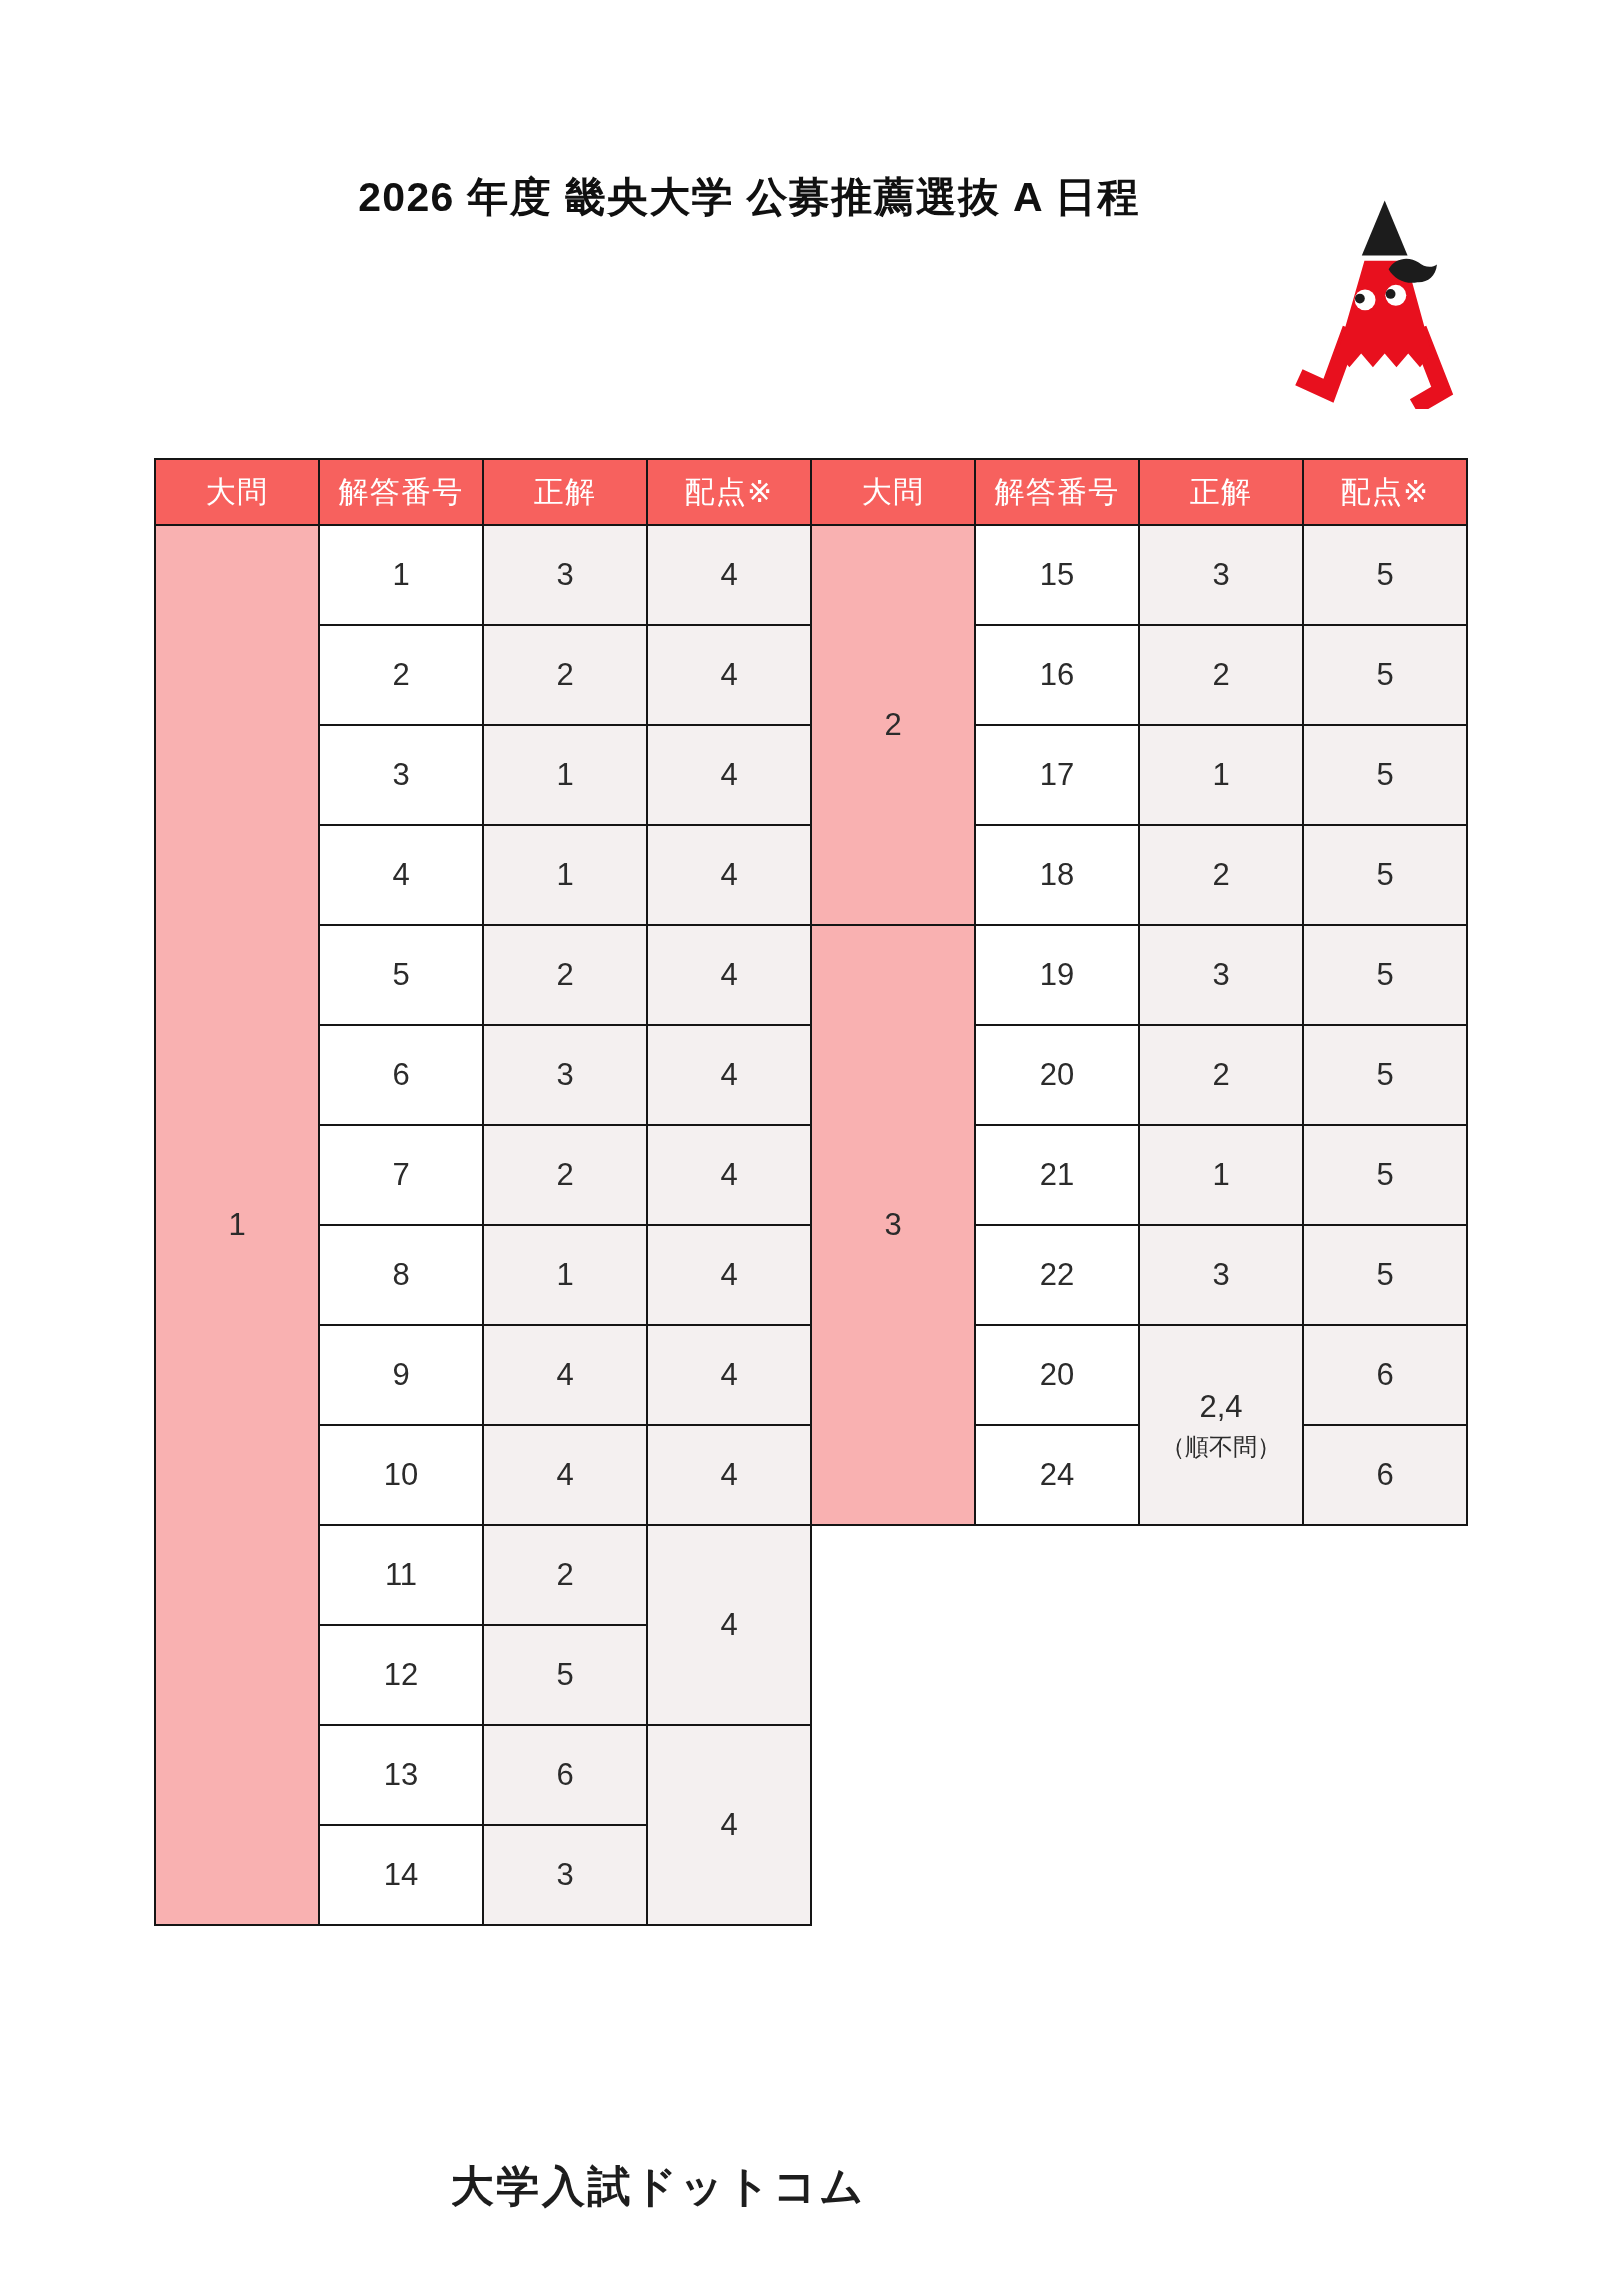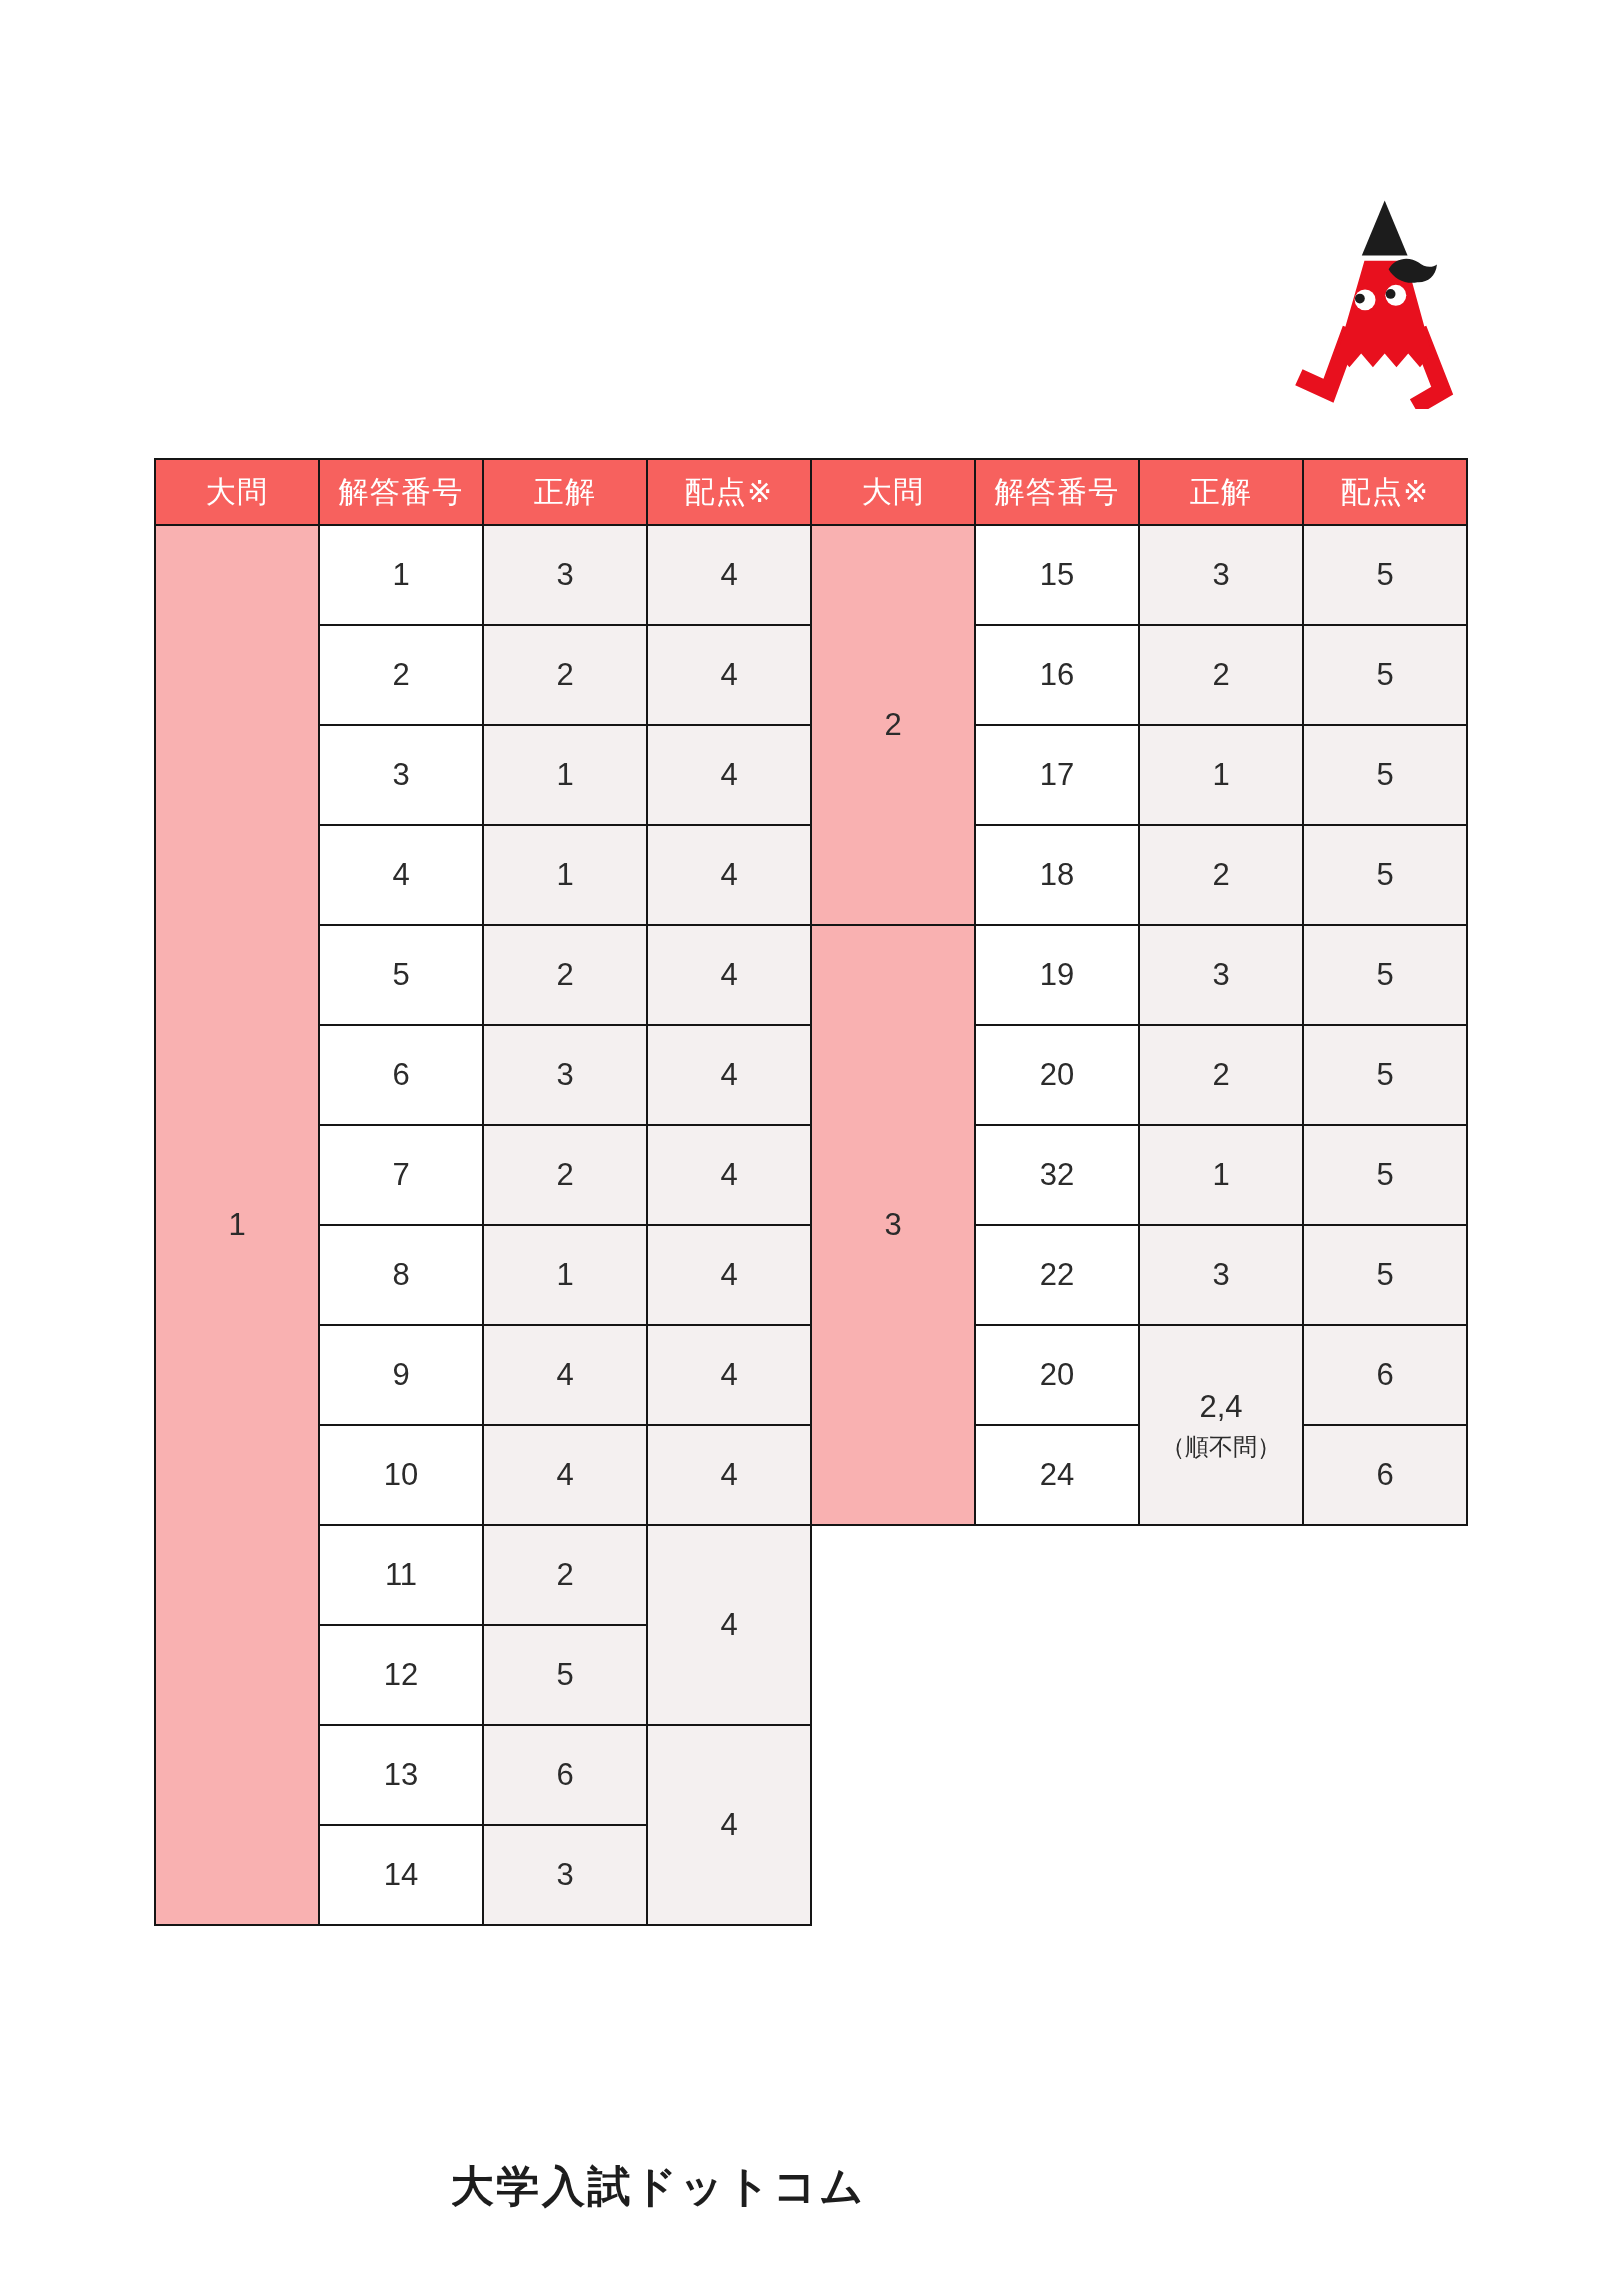--- a/index.html
+++ b/index.html
@@ -44,20 +44,21 @@
   .logo{position:absolute;left:0;top:2158px;width:1317px;text-align:center;color:#1d1d1d;font-family:Liberation Mono, monospace;}
   .logo-main{font-size:43px;font-weight:bold;letter-spacing:2.6px;}
   .logo-sub{font-size:17.7px;font-weight:bold;letter-spacing:5.9px;margin-top:5.2px;}
 </style>
 </head>
 <body>
 
 <div class="page">
 
   <div class="title-block">
+    <div><span>2026 年度 畿央大学 公募推薦選抜 A 日程</span></div>
   </div>
 
   <svg class="mascot" viewBox="0 0 282 332" aria-hidden="true">
     <path class="m-red-stroke" d="M96 222 L66 304 L33 289"></path>
     <path class="m-red-stroke" d="M208 222 L240 304 L209 322"></path>
     <polygon class="m-red" points="121,105 185,105 224,247 206,268 188,247 170,268 152,247 134,268 116,247 98,268 80,247"></polygon>
     <polygon class="m-dark" points="152,13 187,97 117,97"></polygon>
     <path class="m-dark" d="M158 118 C168 100 190 98 204 108 C212 115 224 117 232 111 C230 130 217 139 202 138 C185 142 166 133 158 118 Z"></path>
     <circle cx="122" cy="165" r="16" fill="#ffffff"></circle>
     <circle cx="169" cy="158" r="16" fill="#ffffff"></circle>
@@ -137,21 +138,21 @@
           <td class="cell-val">3</td>
           <td class="cell-val">4</td>
           <td class="cell-num">20</td>
           <td class="cell-val">2</td>
           <td class="cell-val b5r">5</td>
         </tr>
         <tr class="">
           <td class="cell-num">7</td>
           <td class="cell-val">2</td>
           <td class="cell-val">4</td>
-          <td class="cell-num">32</td>
+          <td class="cell-num">21</td>
           <td class="cell-val">1</td>
           <td class="cell-val b5r">5</td>
         </tr>
         <tr class="">
           <td class="cell-num">8</td>
           <td class="cell-val">1</td>
           <td class="cell-val">4</td>
           <td class="cell-num">22</td>
           <td class="cell-val">3</td>
           <td class="cell-val b5r">5</td>

